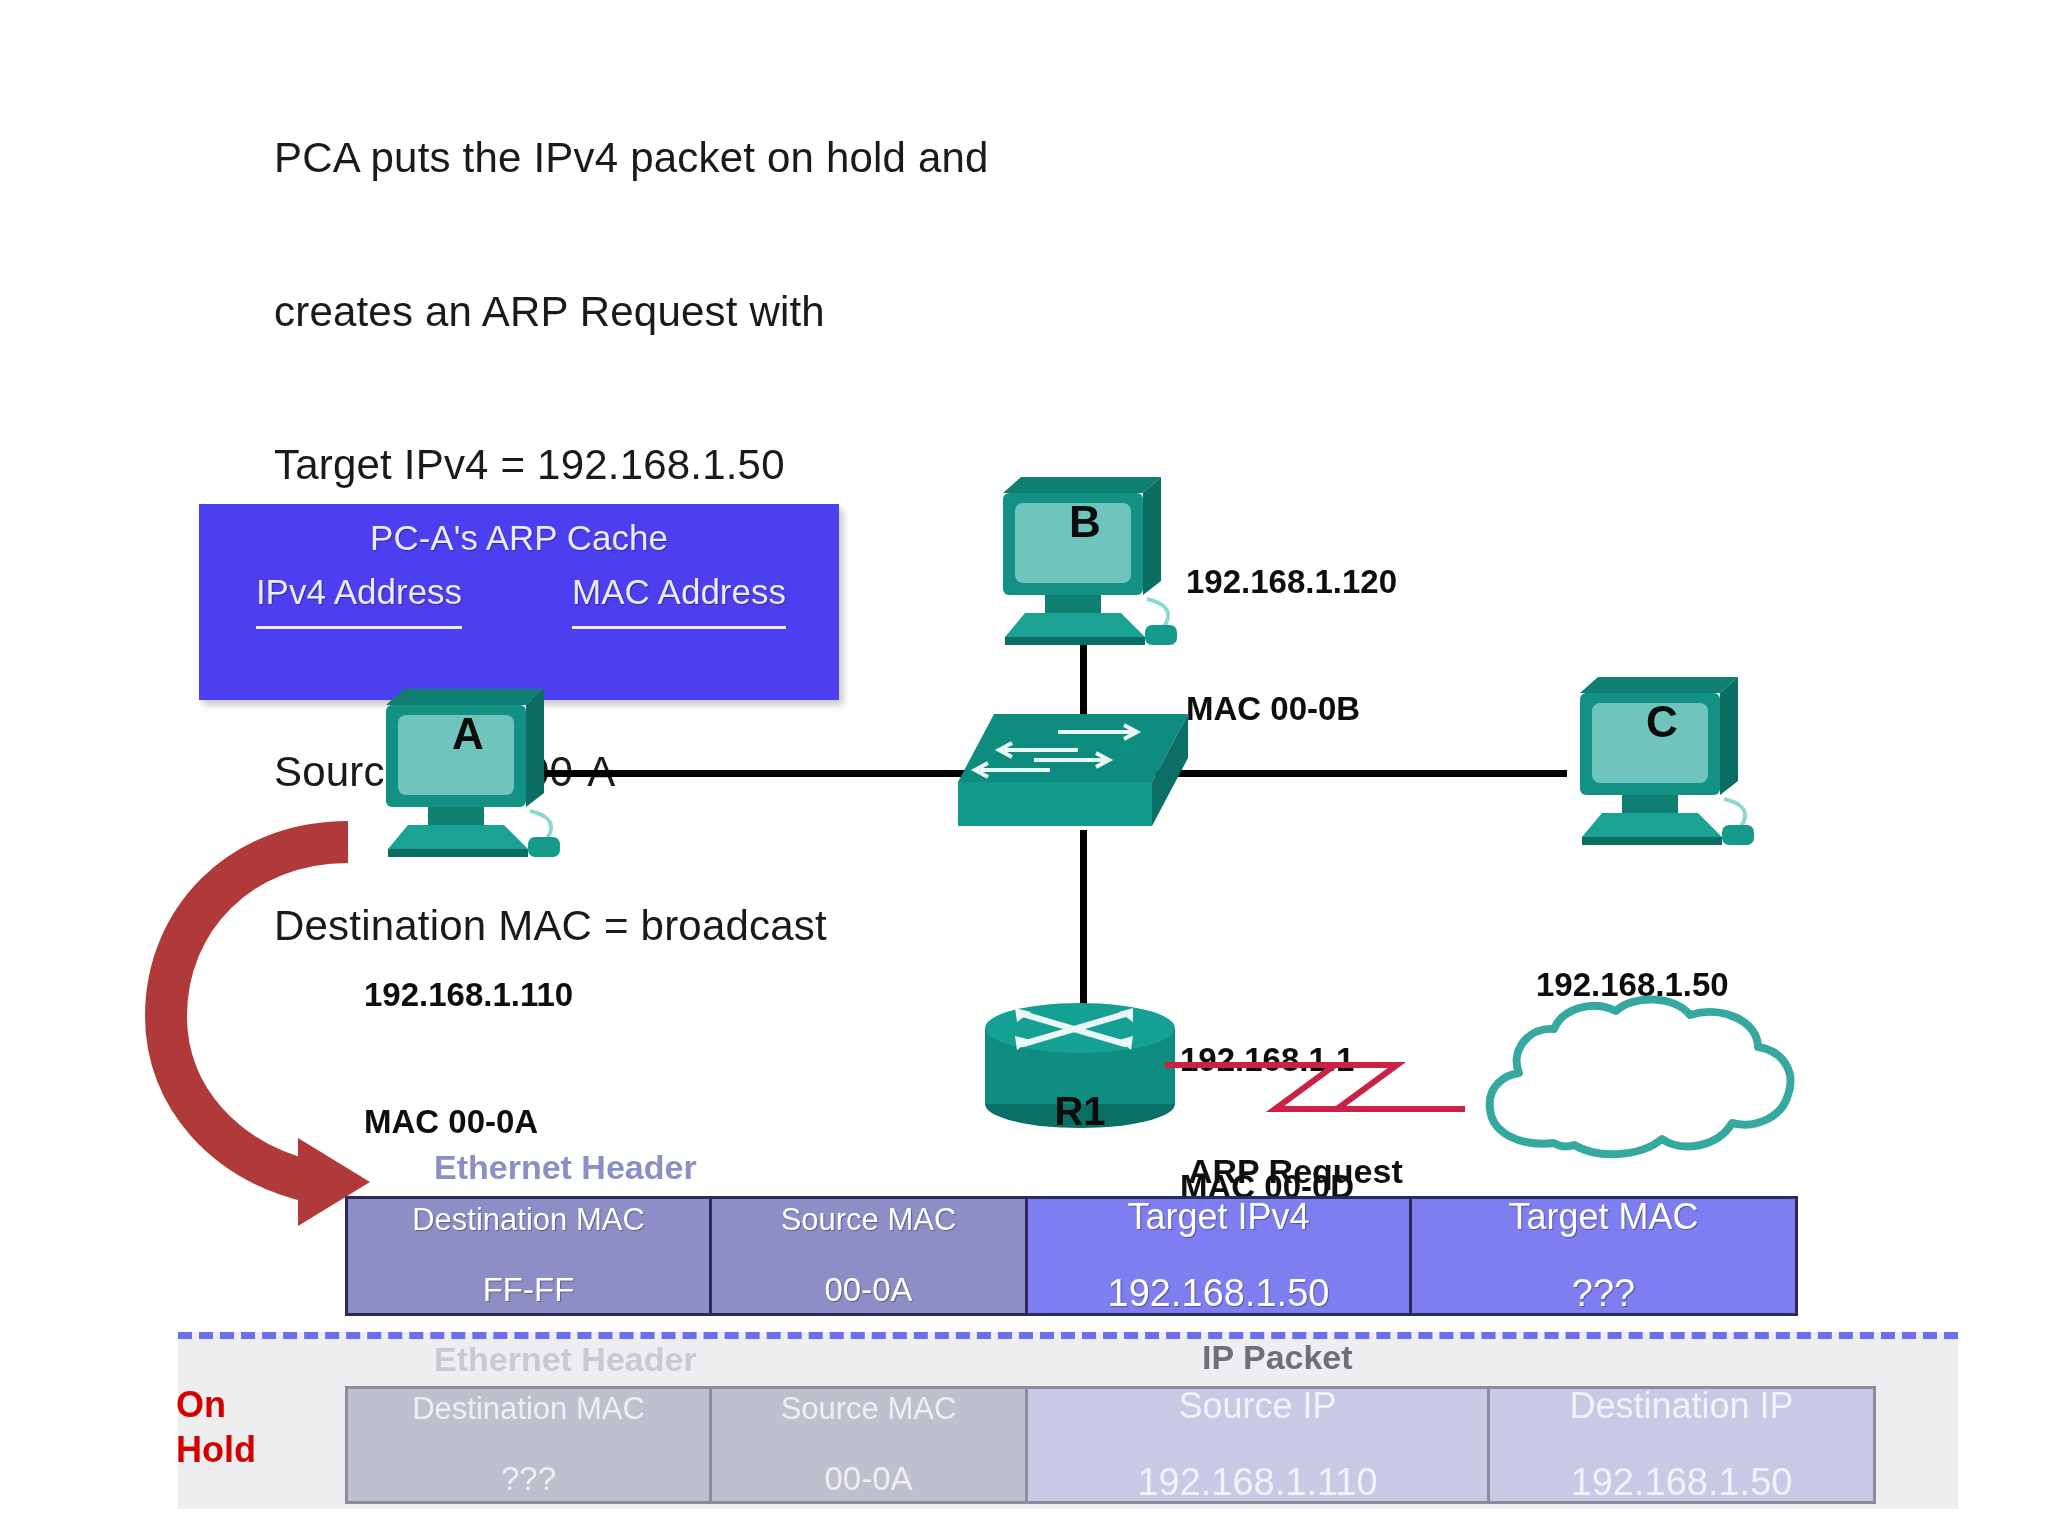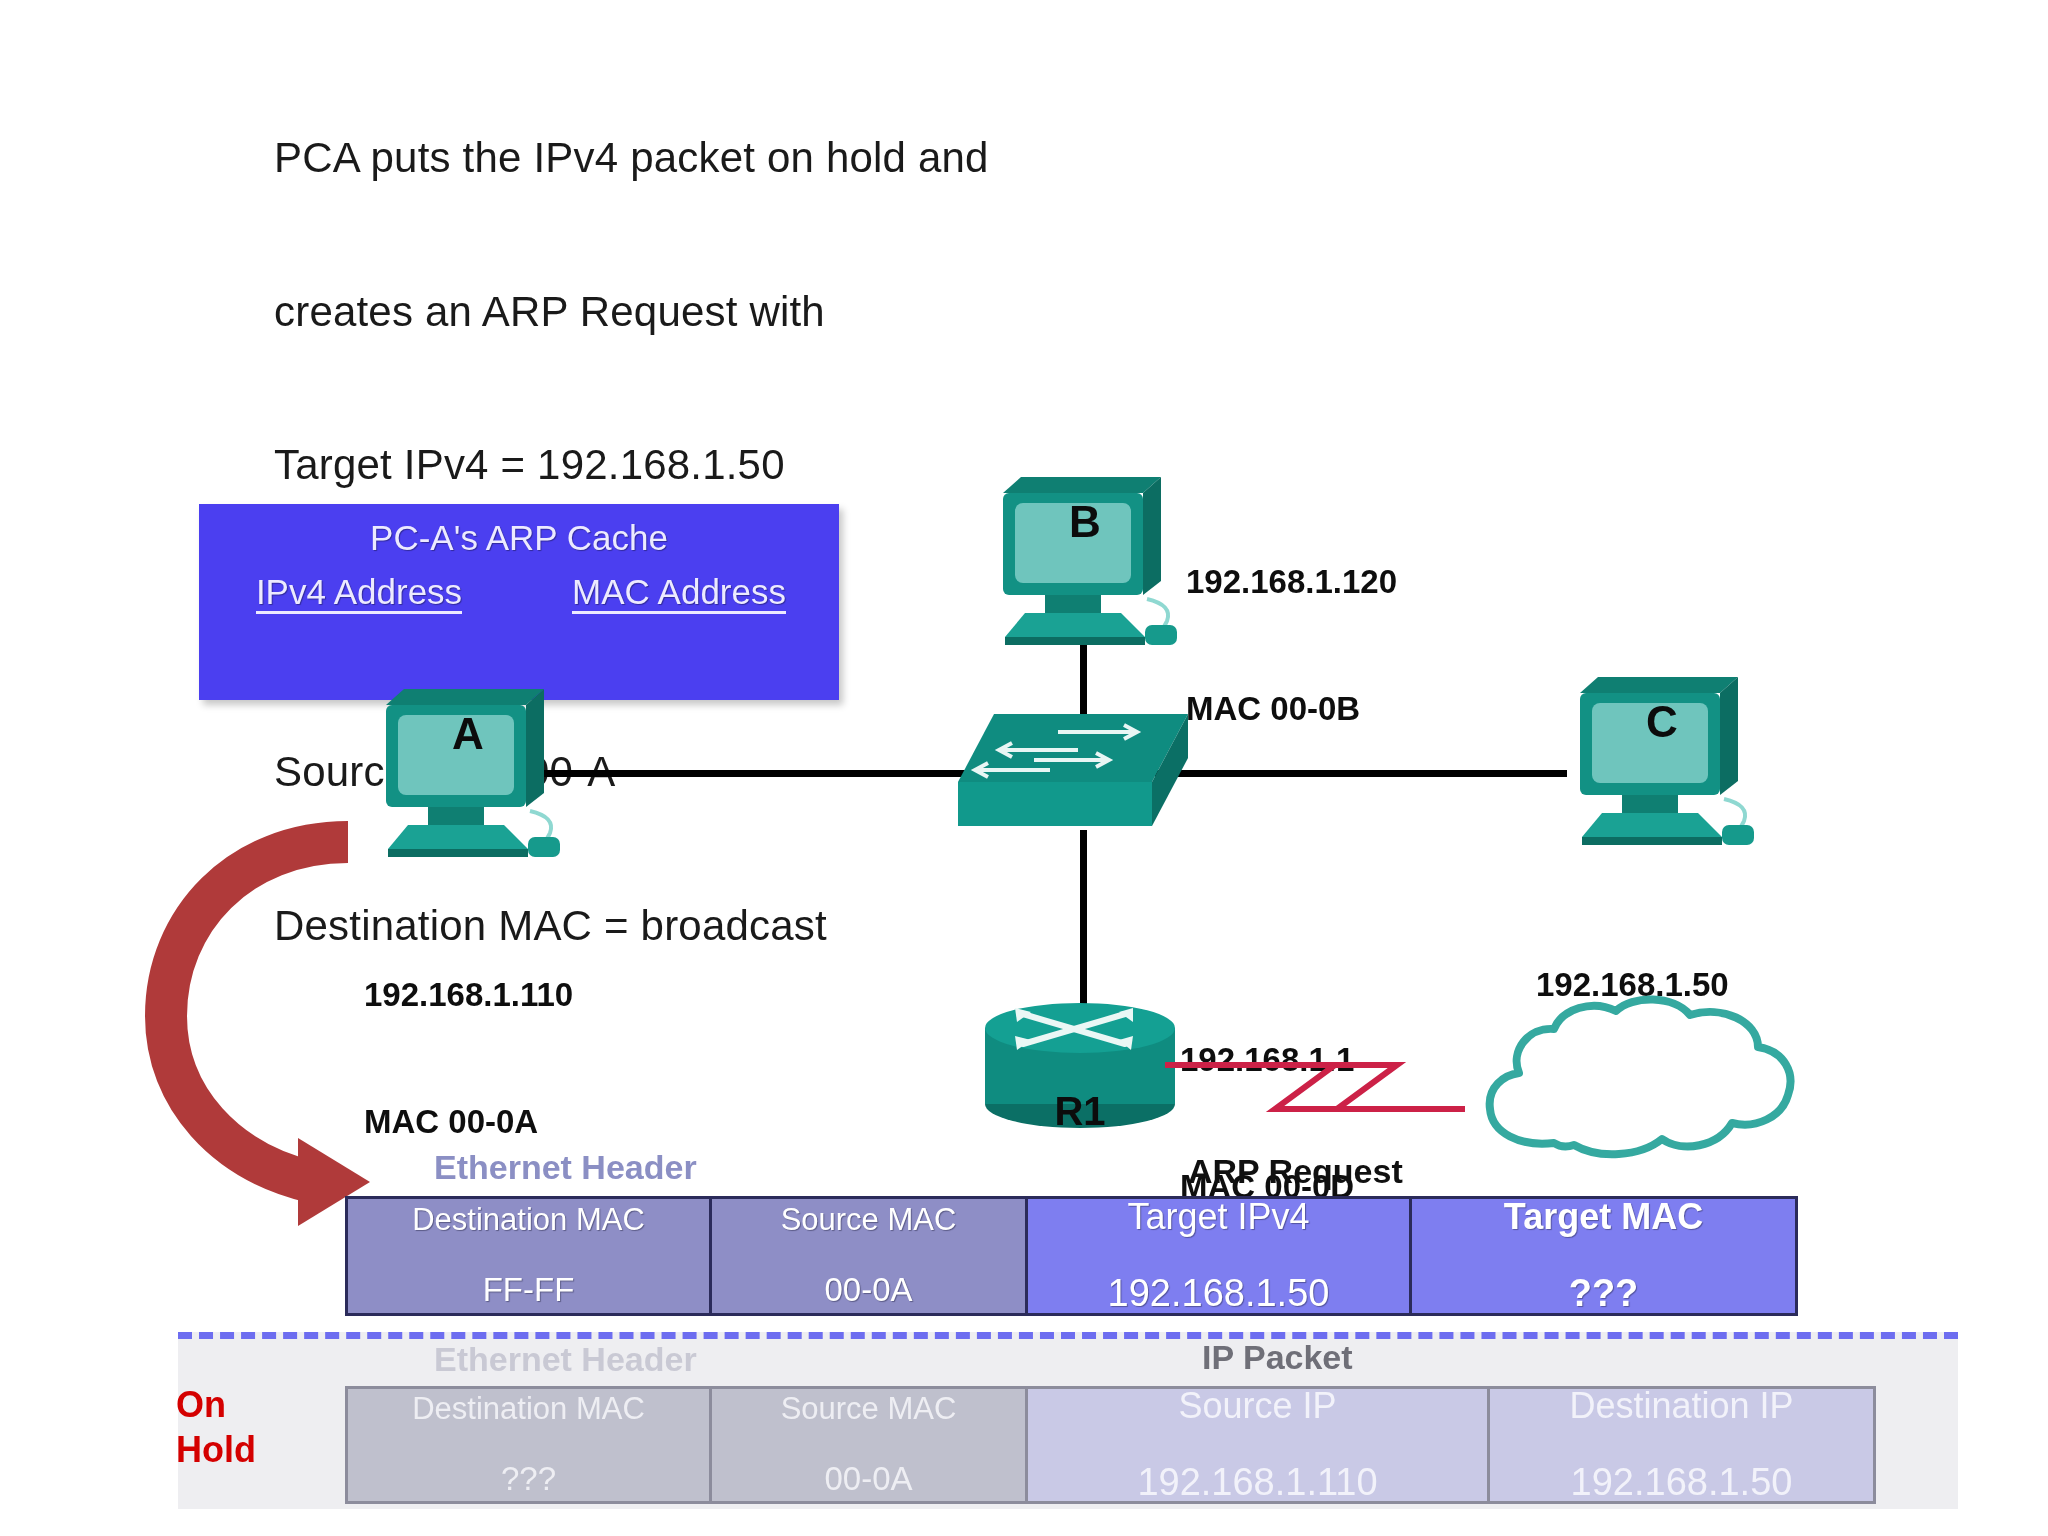--- a/index.html
+++ b/index.html
@@ -48,21 +48,21 @@
   }
   .arp-col {
     flex: 1;
     text-align: center;
     color: #eceaff;
     font-size: 35px;
     text-shadow: 1px 1px 1px rgba(0,0,0,.35);
   }
   .arp-col span {
     border-bottom: 3px solid #eceaff;
-    padding-bottom: 0;
+    padding-bottom: 15px;
   }
 
   
   .pc { position: absolute; }
   .pc .letter {
     position: absolute;
     left: 0; right: 0; top: 24px;
     text-align: center;
     font-size: 44px;
     font-weight: bold;
@@ -319,21 +319,21 @@
       <div class="v">FF-FF</div>
     </div>
     <div class="cell eth" style="width:319px;">
       <div class="l">Source MAC</div>
       <div class="v">00-0A</div>
     </div>
     <div class="cell arp" style="width:387px;">
       <div class="l">Target IPv4</div>
       <div class="v">192.168.1.50</div>
     </div>
-    <div class="cell arp" style="width:389px;font-weight:bold;">
+    <div class="cell arp" style="width:389px;">
       <div class="l">Target MAC</div>
       <div class="v">???</div>
     </div>
   </div>
 
   <div class="hold-band"></div>
 
   <div class="onhold">
     <div>On</div>
     <div>Hold</div>

